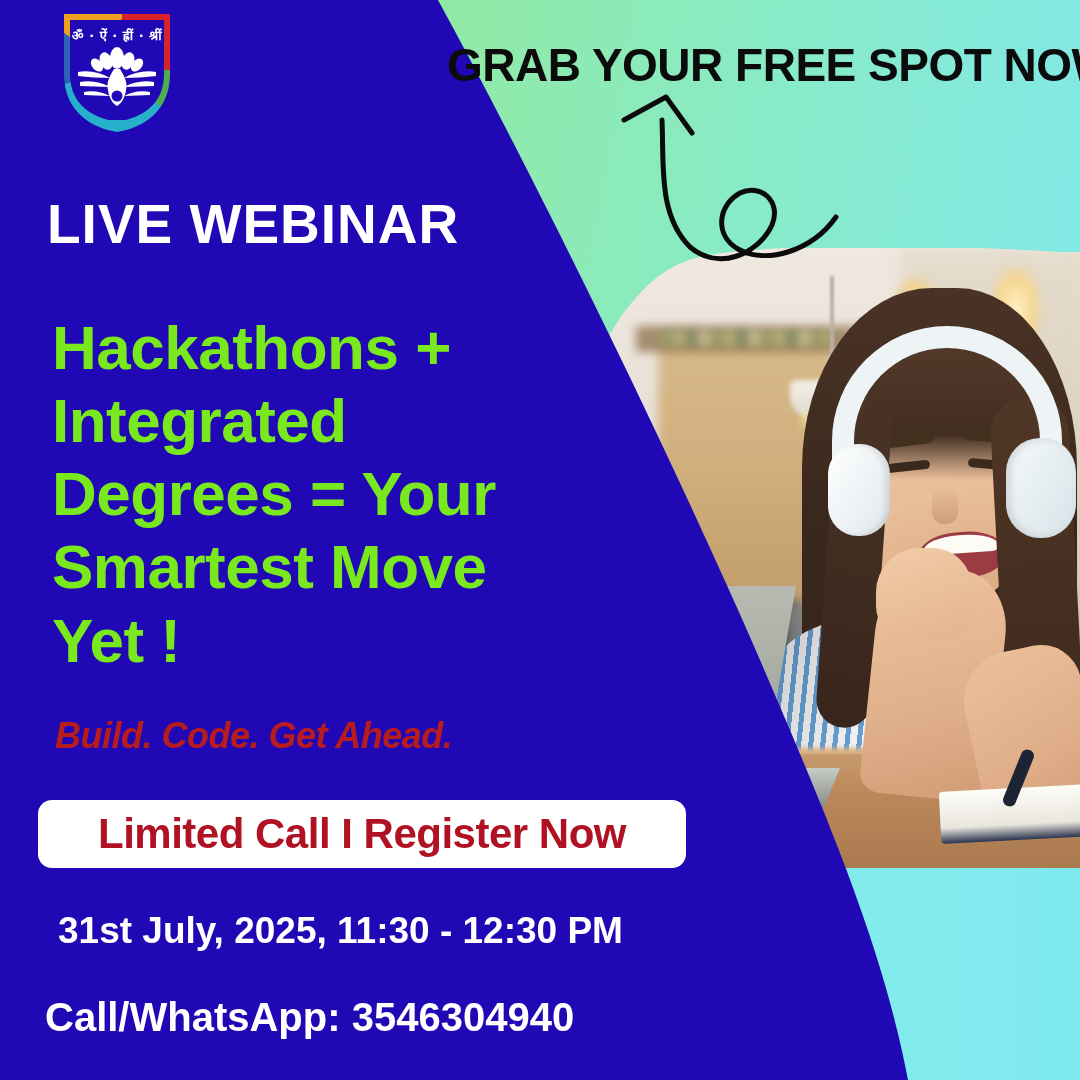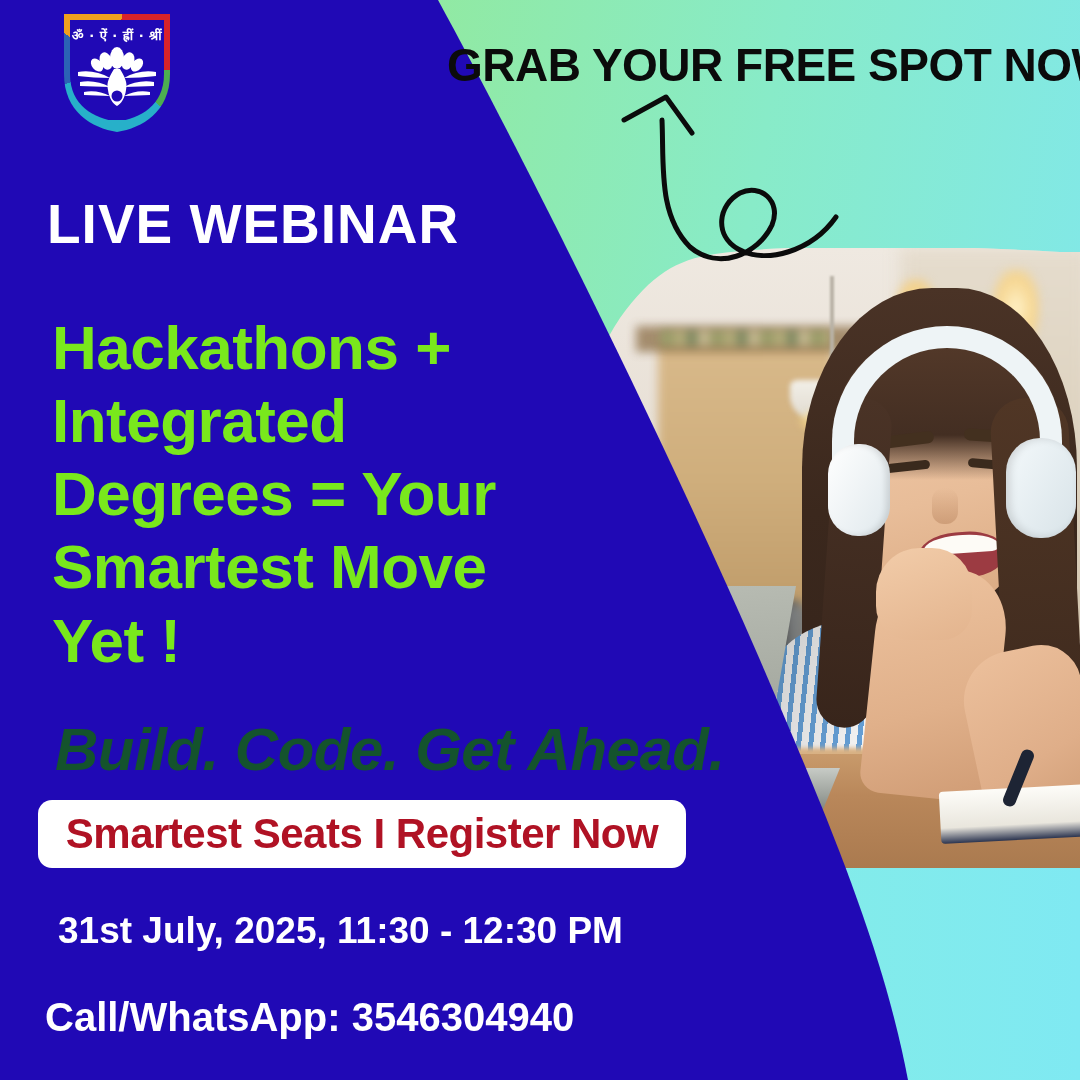--- a/index.html
+++ b/index.html
@@ -344,22 +344,22 @@
     width: 520px;
     color: #79E81C;
     font-size: 62px;
     font-weight: bold;
     line-height: 1.18;
     letter-spacing: -0.5px;
     margin-top: 24px;
   }
   .tagline {
     position: absolute; left: 55px; top: 715px;
-    color: #14532d;
-    font-size: 60px;
+    color: #b91c1c;
+    font-size: 36px;
     font-weight: bold;
     font-style: italic;
     letter-spacing: -0.5px;
     white-space: nowrap;
   }
   .cta-pill {
     position: absolute; left: 38px; top: 800px;
     width: 648px; height: 68px;
     background: #ffffff;
     border-radius: 14px;
@@ -483,19 +483,19 @@
       <path d="M62,45 C64,90 58,140 90,172 C118,196 158,180 172,150 C182,126 160,108 140,118 C118,130 114,160 138,174 C166,190 212,176 236,142"></path>
       <path d="M24,45 L66,22 L92,58"></path>
     </g>
   </svg>
 
   <div class="live-webinar">LIVE WEBINAR</div>
   <div class="headline">Hackathons + Integrated Degrees = Your Smartest Move Yet !</div>
   <div class="tagline">Build. Code. Get Ahead.</div>
 
   <div class="cta-pill">
-    <span class="cta-text">Smartest Seats I Register Now</span>
+    <span class="cta-text">Limited Call I Register Now</span>
   </div>
 
   <div class="date-line">31st July, 2025, 11:30 - 12:30 PM</div>
   <div class="contact-line">Call/WhatsApp: 3546304940</div>
 
 </div>
 
 </body></html>

